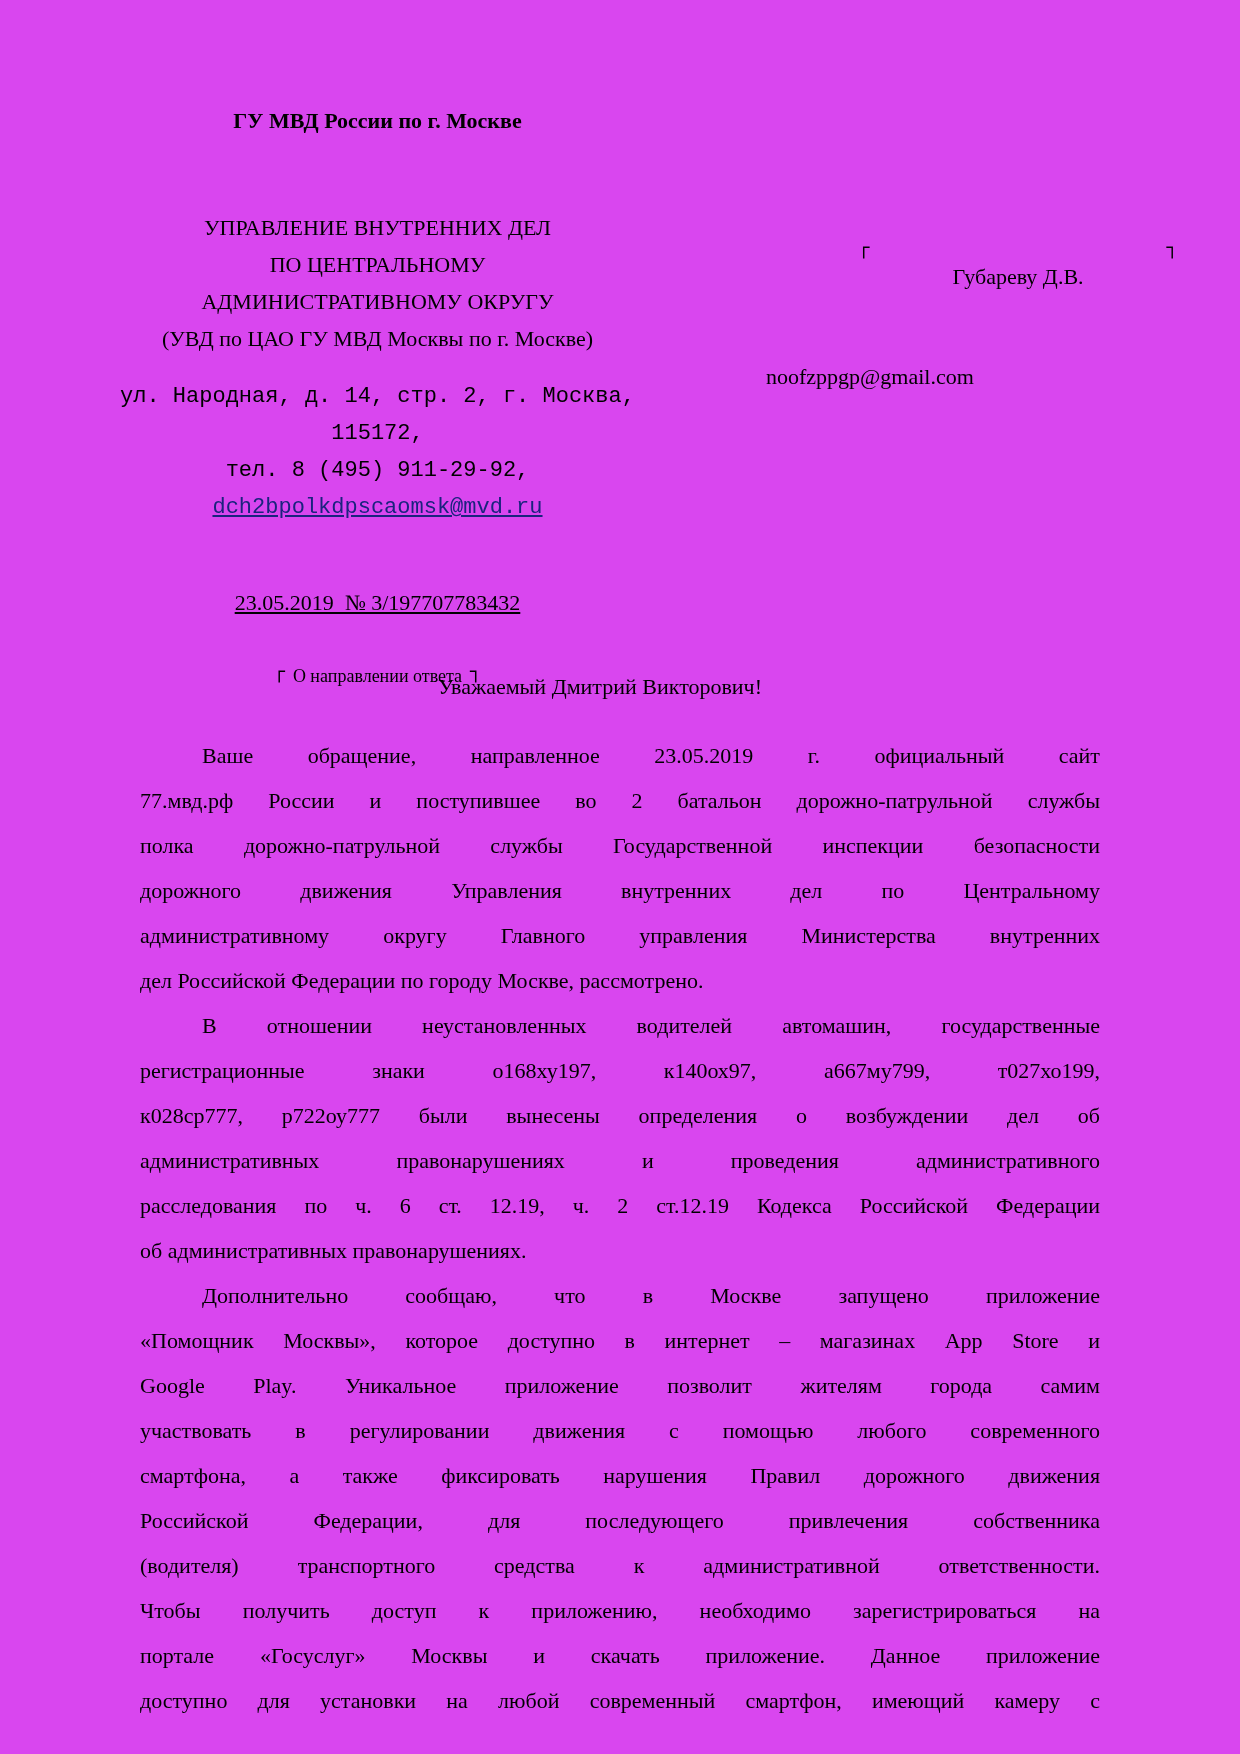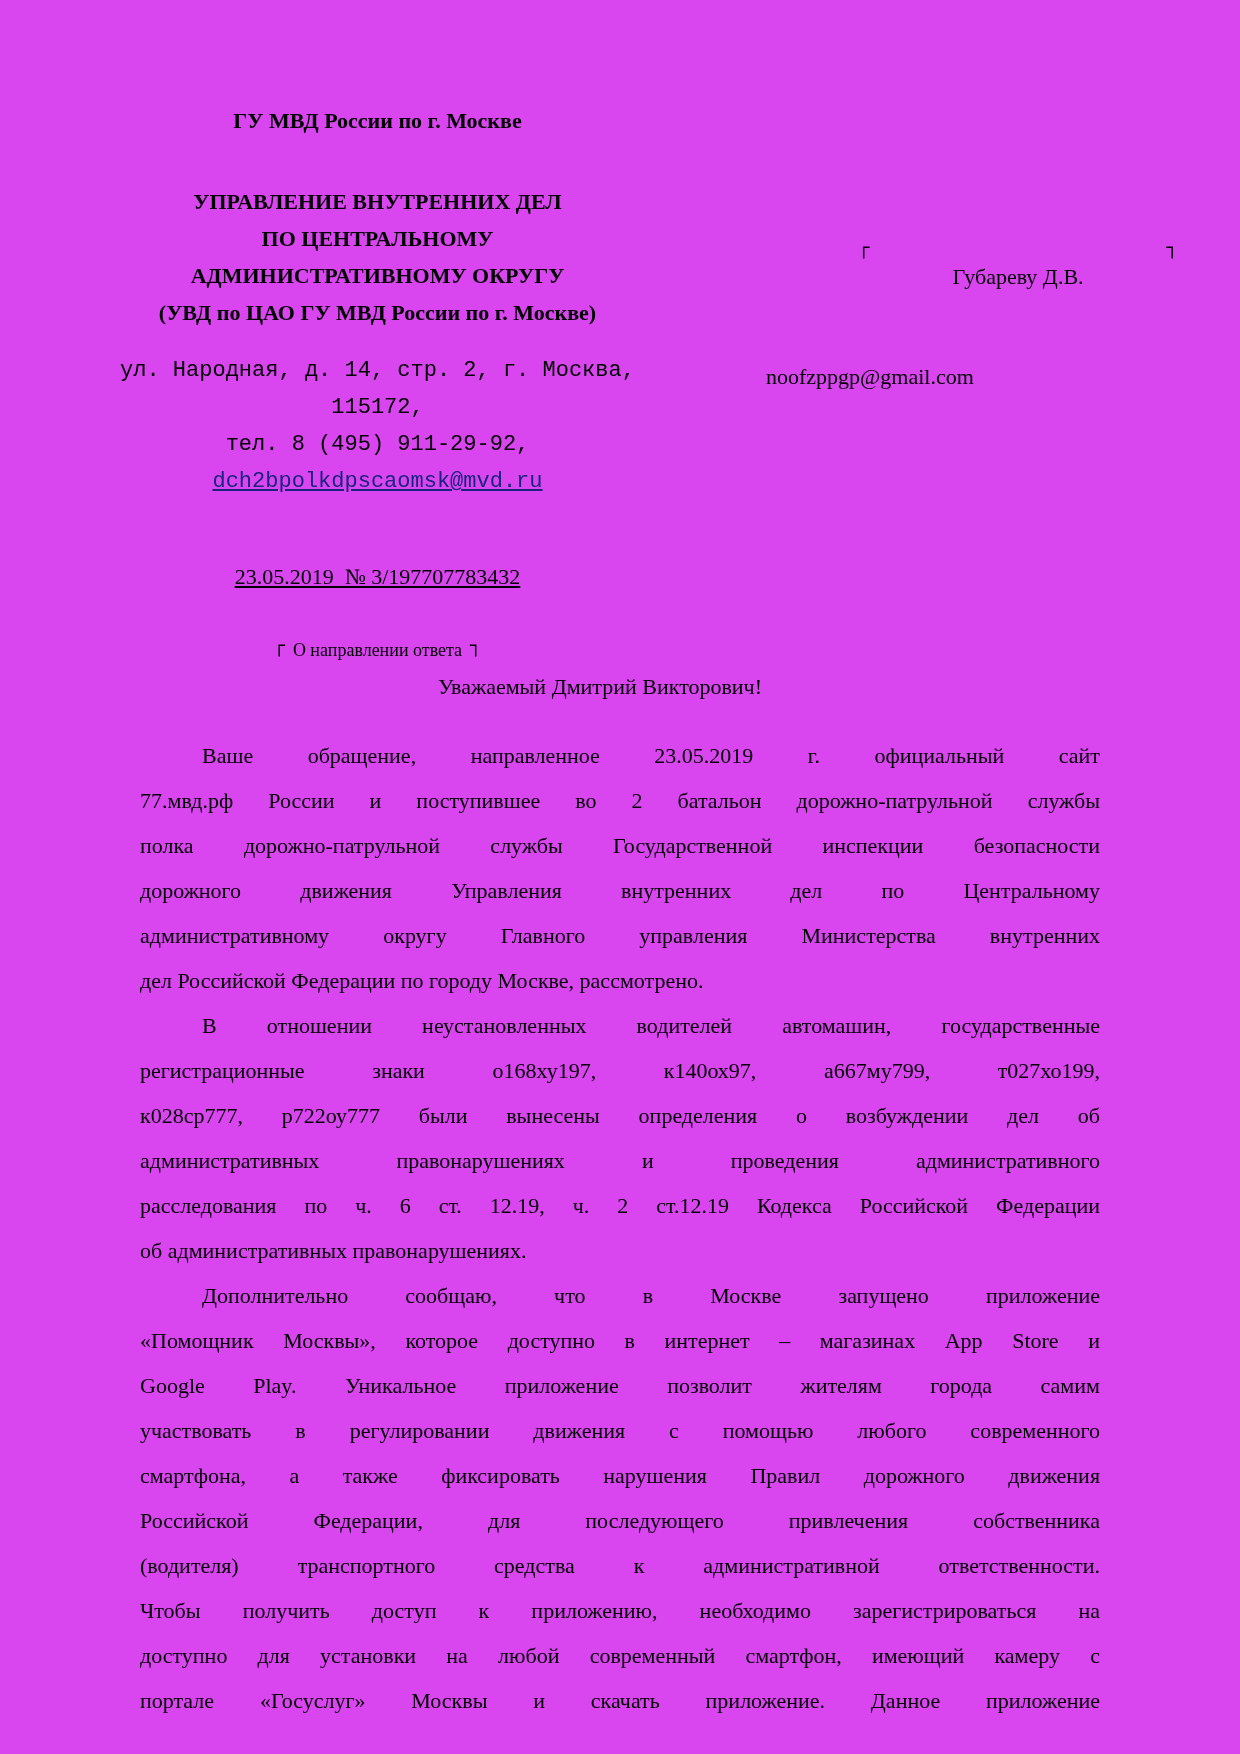--- a/index.html
+++ b/index.html
@@ -21,22 +21,22 @@
     width: 545px;
     text-align: center;
   }
   .parent-org {
     margin-top: 108px;
     font-weight: bold;
     font-size: 22px;
     line-height: 26px;
   }
   .org-name {
-    margin-top: 49px;
-    font-weight: bold;
+    margin-top: 75px;
+    font-weight: normal;
     font-size: 22px;
     line-height: 37px;
   }
   .address-block {
     margin-top: 21px;
     font-size: 22px;
     line-height: 37px;
     font-family: Liberation Mono, monospace;
   }
   .email-link {
@@ -111,21 +111,21 @@
 
 <div class="page">
 
   <div class="left-block">
     <div class="parent-org">ГУ МВД России по г. Москве</div>
 
     <div class="org-name">
       <div>УПРАВЛЕНИЕ ВНУТРЕННИХ ДЕЛ</div>
       <div>ПО ЦЕНТРАЛЬНОМУ</div>
       <div>АДМИНИСТРАТИВНОМУ ОКРУГУ</div>
-      <div>(УВД по ЦАО ГУ МВД России по г. Москве)</div>
+      <div>(УВД по ЦАО ГУ МВД Москвы по г. Москве)</div>
     </div>
 
     <div class="address-block">
       <div>ул. Народная, д. 14, стр. 2, г. Москва, 115172,</div>
       <div>тел. 8 (495) 911-29-92,</div>
       <div>
         <span class="email-link" style="color: rgb(26, 35, 126);">dch2bpolkdpscaomsk@mvd.ru</span>
       </div>
     </div>
 
@@ -166,18 +166,18 @@
       </div>
       <div class="para">
         <div class="line firstline">Дополнительно сообщаю, что в Москве запущено приложение</div>
         <div class="line">«Помощник Москвы», которое доступно в интернет – магазинах App Store и</div>
         <div class="line">Google Play. Уникальное приложение позволит жителям города самим</div>
         <div class="line">участвовать в регулировании движения с помощью любого современного</div>
         <div class="line">смартфона, а также фиксировать нарушения Правил дорожного движения</div>
         <div class="line">Российской Федерации, для последующего привлечения собственника</div>
         <div class="line">(водителя) транспортного средства к административной ответственности.</div>
         <div class="line">Чтобы получить доступ к приложению, необходимо зарегистрироваться на</div>
+        <div class="line">портале «Госуслуг» Москвы и скачать приложение. Данное приложение</div>
         <div class="line">доступно для установки на любой современный смартфон, имеющий камеру с</div>
-        <div class="line">портале «Госуслуг» Москвы и скачать приложение. Данное приложение</div>
       </div>
     </div>
 
 </div>
 
 </body></html>

